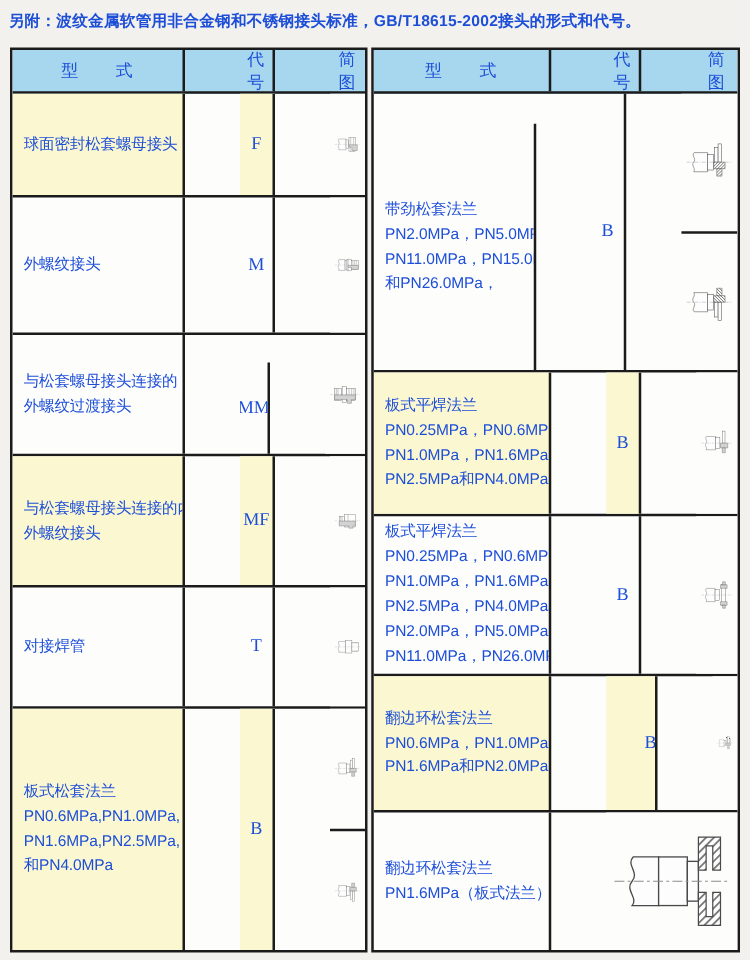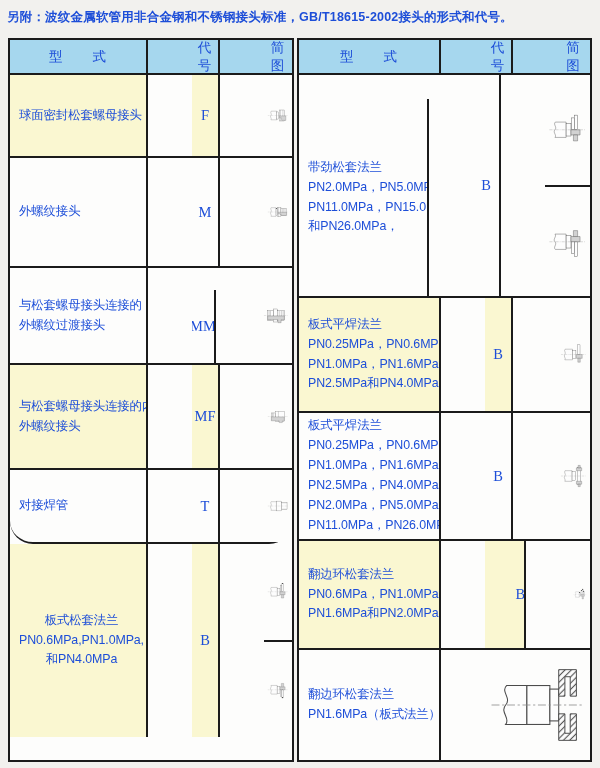--- a/index.html
+++ b/index.html
@@ -153,21 +153,21 @@
                 <line x1="28" y1="30" x2="28" y2="66" stroke="#4a4a4a" stroke-width="1.1"></line>
                 <line x1="34" y1="30" x2="34" y2="66" stroke="#4a4a4a" stroke-width="1.1"></line>
                 <rect x="44" y="22" width="44" height="52" fill="#fdfdfd" stroke="#4a4a4a" stroke-width="1.2"></rect>
                 <line x1="58" y1="22" x2="58" y2="74" stroke="#4a4a4a" stroke-width="1.1"></line>
                 <polygon points="22,50 88,50 88,70 78,70 78,79 62,79 62,70 22,70" fill="url(#hp3)" stroke="#4a4a4a" stroke-width="1.1"></polygon>
                 <line x1="4" y1="48" x2="108" y2="48" stroke="#8a8a8a" stroke-width="0.9" stroke-dasharray="9 3 2.5 3"></line>
               </svg>
             </div>
           </div>
         </div>
-        <div class="trow" style="height: 74px; border-radius: 23px;">
+        <div class="trow" style="height: 97px;">
           <div class="tcell type-cell" style="width: 138px;">
             <div class="line">对接焊管</div>
           </div>
           <div class="tcell code-cell" style="width: 28px;">T</div>
           <div class="tcell dcell grow last">
             <div class="diag">
               <svg viewBox="0 0 112 96" preserveAspectRatio="xMidYMid meet">
                 <defs>
                   <pattern id="hp4" width="5" height="5" patternUnits="userSpaceOnUse" patternTransform="rotate(45)">
                     <rect width="5" height="5" fill="#fdfdfd"></rect>
@@ -178,23 +178,24 @@
                 <rect x="48" y="23" width="26" height="50" fill="#fdfdfd" stroke="#4a4a4a" stroke-width="1.2"></rect>
                 <rect x="74" y="29" width="28" height="38" fill="#fdfdfd" stroke="#4a4a4a" stroke-width="1.2"></rect>
                 <line x1="77" y1="33" x2="100" y2="33" stroke="#4a4a4a" stroke-width="1.1" stroke-dasharray="2.5 2.5"></line>
                 <line x1="77" y1="63" x2="100" y2="63" stroke="#4a4a4a" stroke-width="1.1" stroke-dasharray="2.5 2.5"></line>
                 <line x1="4" y1="48" x2="108" y2="48" stroke="#8a8a8a" stroke-width="0.9" stroke-dasharray="9 3 2.5 3"></line>
               </svg>
             </div>
           </div>
         </div>
         <div class="trow last-row" style="height: 193px;">
-          <div class="tcell type-cell yellow" style="width: 138px; text-align: center;">
+          <div class="tcell type-cell yellow" style="width: 138px;">
             <div class="line">板式松套法兰</div>
             <div class="line">PN0.6MPa,PN1.0MPa,</div>
+            <div class="line">PN1.6MPa,PN2.5MPa,</div>
             <div class="line">和PN4.0MPa</div>
           </div>
           <div class="tcell code-cell yellow" style="width: 28px;">B</div>
           <div class="tcell dcell grow last">
             <div class="diag split">
               <svg viewBox="0 0 112 96" preserveAspectRatio="xMidYMid meet">
                 <defs>
                   <pattern id="hp5" width="5" height="5" patternUnits="userSpaceOnUse" patternTransform="rotate(45)">
                     <rect width="5" height="5" fill="#fdfdfd"></rect>
                     <line x1="2.5" y1="0" x2="2.5" y2="5" stroke="#555" stroke-width="1.3"></line>

